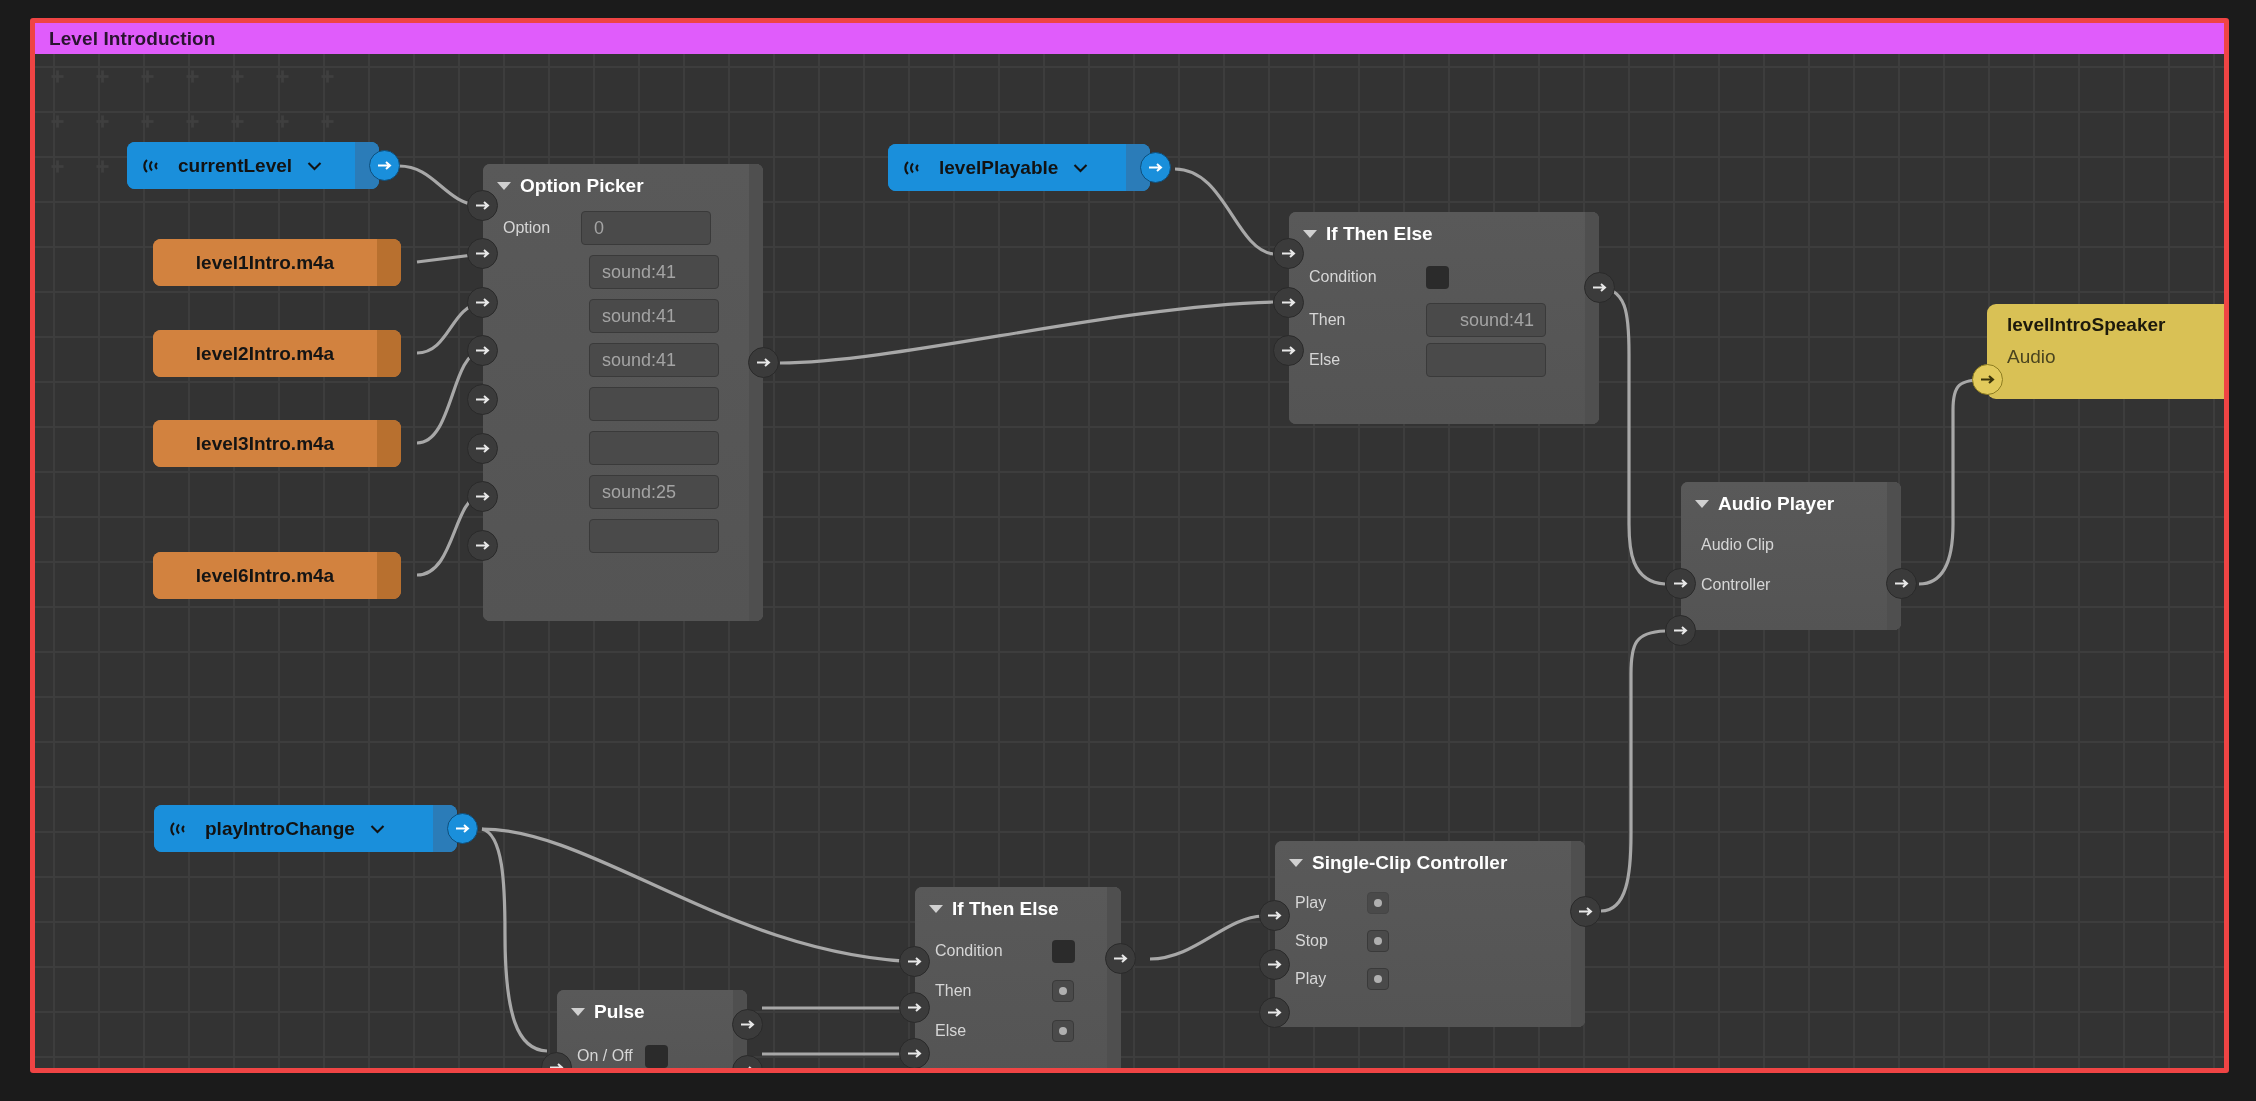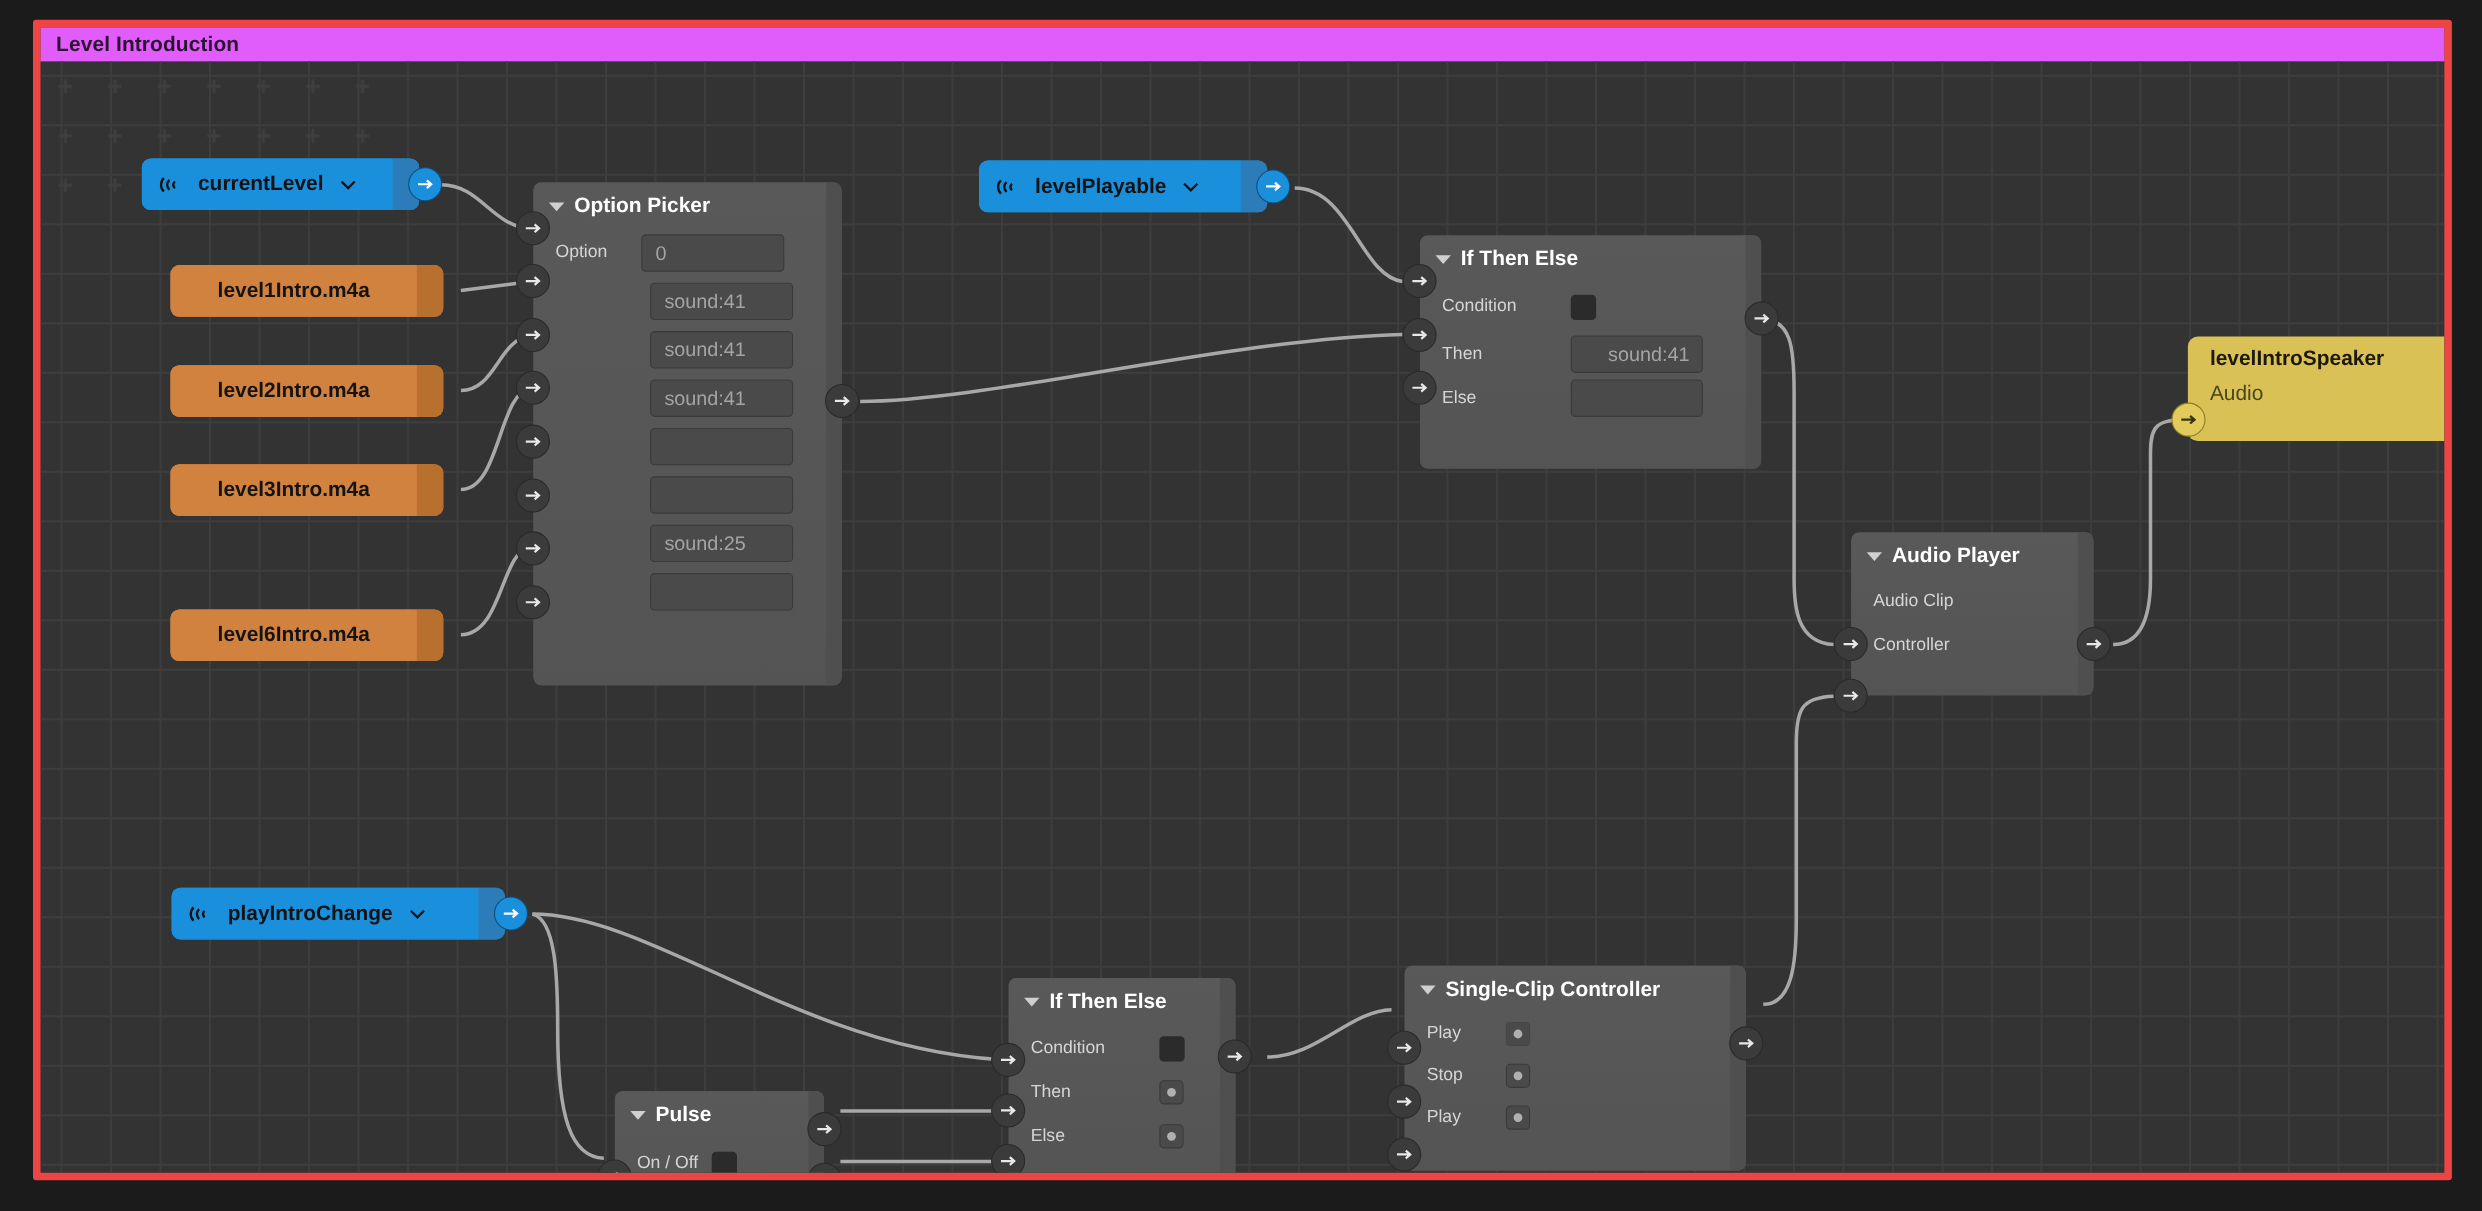--- a/index.html
+++ b/index.html
@@ -16,21 +16,21 @@
     overflow: hidden;
   }
 
   
   .group-frame {
     position: absolute;
     left: 30px;
     top: 18px;
     width: 2199px;
     height: 1055px;
-    border: 7px solid #ef4444;
+    border: 5px solid #ef4444;
     border-radius: 3px;
     box-sizing: border-box;
     background: #333333;
   }
   .group-header {
     position: absolute;
     left: 0;
     top: 0;
     right: 0;
     height: 31px;
@@ -684,21 +684,21 @@
               <path d="M1 6.5 H13 M9 3 L13 6.5 L9 10" stroke="#e8e8e8" stroke-width="2" fill="none"></path>
             </svg>
           </div>
         <div class="port grey" style="left:190px; top:56px;">
             <svg width="16" height="13" viewBox="0 0 16 13">
               <path d="M1 6.5 H13 M9 3 L13 6.5 L9 10" stroke="#e8e8e8" stroke-width="2" fill="none"></path>
             </svg>
           </div>
       </div>
 
-      <div class="node op" style="left:1240px; top:822px; width:310px; height:186px;">
+      <div class="node op" style="left:1240px; top:787px; width:310px; height:186px;">
         <div class="op-inner">
           <div class="op-rail"></div>
           <div class="op-title">
             <span class="tri"></span>
             <span>Single-Clip Controller</span>
           </div>
           <div class="op-row" style="margin-top:14px; height:30px;">
             <span class="op-row-label" style="width:60px;">Play</span>
             <div class="swatch-dot" style="border-color:#454545;">
                 <i></i>

